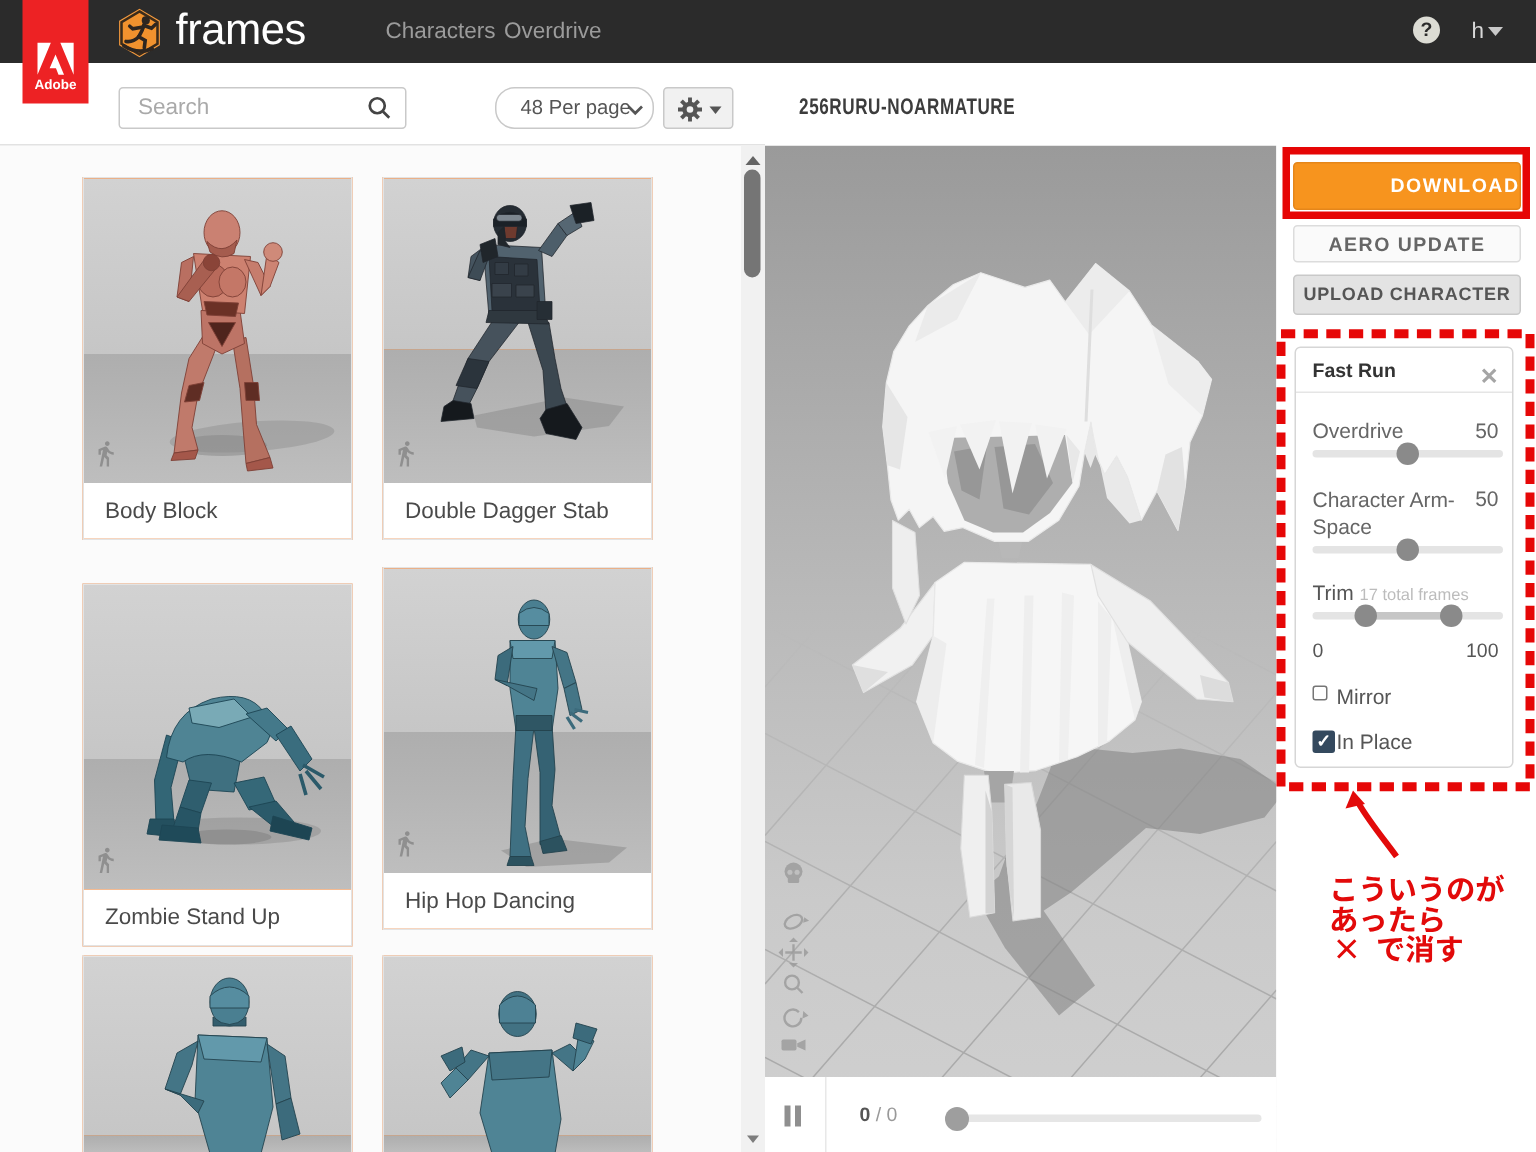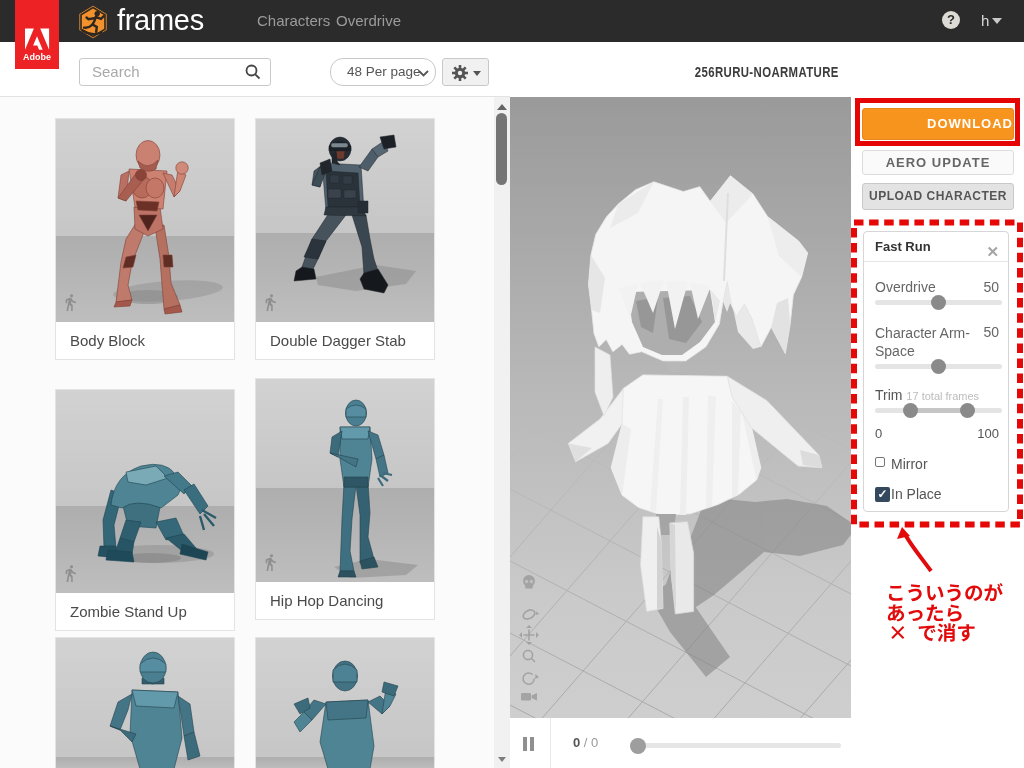--- a/index.html
+++ b/index.html
@@ -19,21 +19,21 @@
 #selpage{position:absolute;left:330px;top:16px;width:106px;height:28px;border:1px solid #c9c9c9;border-radius:13px;background:#fff;color:#555;font-size:13.5px;line-height:26px;padding-left:16px}
 #gearbtn{position:absolute;left:442px;top:16px;width:47px;height:28px;border:1px solid #c9c9c9;border-radius:3px;background:#f1f1f1}
 
 .card{position:absolute;width:180px;background:#f97316;border:1px solid #e3e3e3}
 .thumb{position:relative;width:178px;height:203px;overflow:hidden}.thumb svg{position:absolute;left:0;top:0}
 .clabel{width:178px;height:37px;line-height:37px;padding-left:14px;font-size:15px;color:#4a4a4a;background:#fff}
 
 #sbar{position:absolute;left:494px;top:55px;width:16px;height:671px;background:#f1f1f1}
 #sthumb{position:absolute;left:2px;top:16px;width:11px;height:72px;background:#757575;border-radius:6px}
 
-#titleband{position:absolute;left:510px;top:42px;width:514px;height:55px;background:#fff;text-align:center;font-weight:bold;font-size:15px;letter-spacing:0.5px;color:#3c3c3c;line-height:60px}
+#titleband{position:absolute;left:510px;top:42px;width:514px;height:55px;background:#fff;font-weight:bold;font-size:15px;letter-spacing:0.5px;color:#3c3c3c;line-height:60px}
 #viewport{position:absolute;left:510px;top:97px;width:341px;height:671px}
 #sidebar{position:absolute;left:851px;top:97px;width:173px;height:671px;background:#fff}
 #redrect{position:absolute;left:4px;top:1px;width:165px;height:48px;border:5px solid #e60505}
 #dlbtn{position:absolute;left:11px;top:11px;width:152px;height:32px;background:#f7941e;border:1px solid #e5861a;border-radius:3px;color:#fff;font-weight:bold;font-size:13px;letter-spacing:1px;text-align:right;line-height:30px}
 #aerobtn{position:absolute;left:11px;top:53px;width:152px;height:25px;background:#fafafa;border:1px solid #dcdcdc;border-radius:3px;color:#666;font-weight:bold;font-size:13px;letter-spacing:1px;text-align:center;line-height:23px}
 #upbtn{position:absolute;left:11px;top:86px;width:152px;height:27px;background:#e3e3e3;border:1px solid #c9c9c9;border-radius:3px;color:#555;font-weight:bold;font-size:12px;letter-spacing:0.5px;text-align:center;line-height:25px;white-space:nowrap}
 #panel{position:absolute;left:12px;top:134px;width:146px;height:281px;background:#fff;border:1px solid #d6d6d6;border-radius:4px}
 #phead{height:30px;border-bottom:1px solid #e5e5e5;font-weight:bold;font-size:13px;color:#333;line-height:30px;padding-left:11px}
 .px{position:absolute;right:9px;top:5px;color:#a5a5a5;font-weight:bold;font-size:15px}
 .plabel{position:absolute;left:11px;font-size:14px;color:#666}

